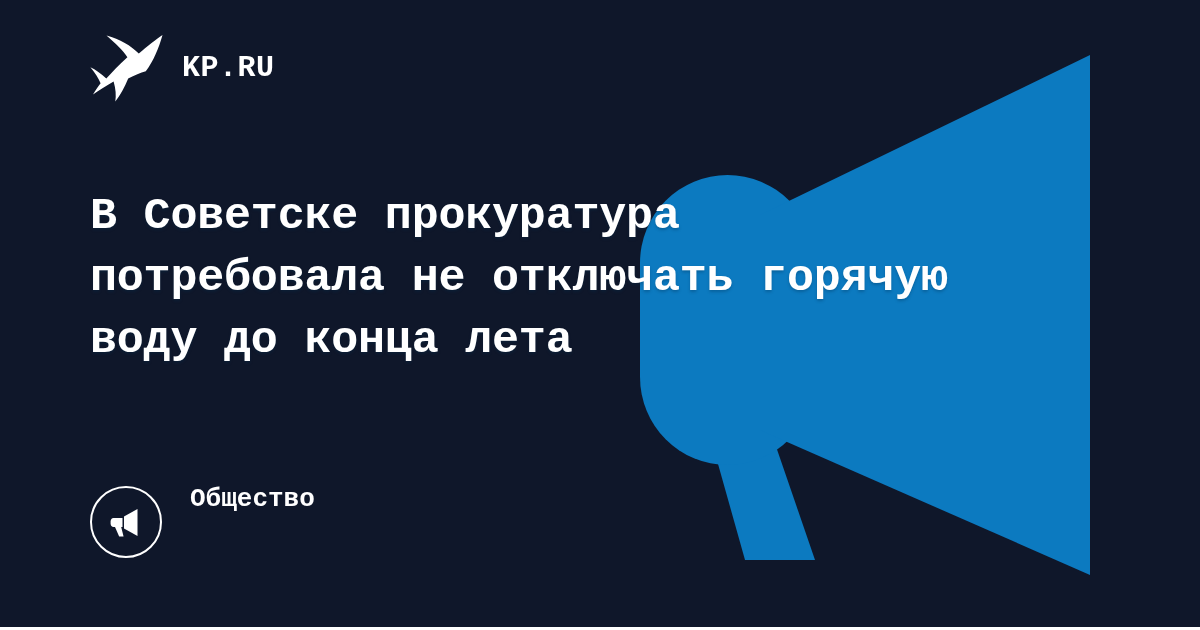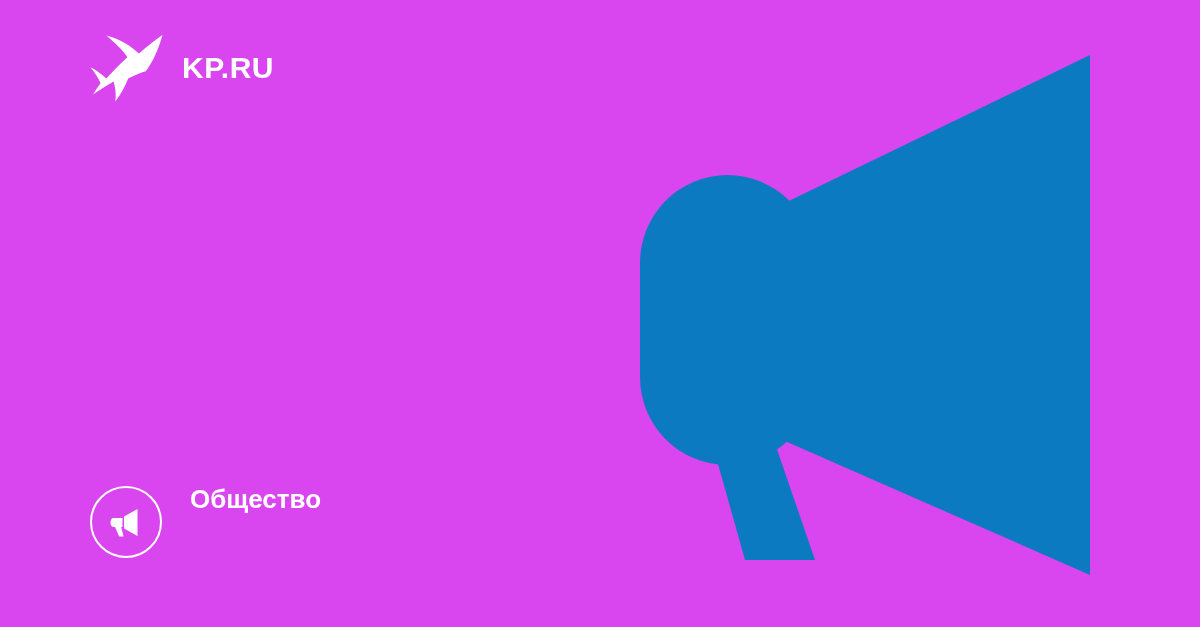--- a/index.html
+++ b/index.html
@@ -4,23 +4,23 @@
 <style>
   html, body {
     margin: 0;
     padding: 0;
     background: #ffffff;
   }
   .card {
     position: relative;
     width: 1200px;
     height: 630px;
-    background: #d946ef;
+    background: #0f172a;
     overflow: hidden;
-    font-family: Liberation Sans, sans-serif;
+    font-family: Liberation Mono, monospace;
   }
 
   
   .watermark {
     position: absolute;
     left: 0;
     top: 0;
     width: 1200px;
     height: 630px;
     pointer-events: none;
@@ -123,20 +123,21 @@
     </g>
   </svg>
 
   <div class="brand">
     <svg class="brand-mark" viewBox="0 0 74 70" aria-hidden="true">
       <path fill="#ffffff" d="M72.5 2.0 C66.0 6.5 57.0 13.4 48.8 20.6 C41.0 12.8 30.0 6.3 16.5 2.6 C26.6 11.2 33.2 18.0 37.4 24.2 C29.4 31.6 21.8 39.3 16.3 45.5 C11.0 40.5 5.6 36.8 0.4 34.3 C5.2 40.0 8.5 45.4 10.6 50.3 C7.2 54.7 4.6 58.6 3.0 61.6 C9.2 57.3 16.3 52.8 23.6 48.6 C25.8 56.0 26.2 62.7 25.3 68.5 C30.3 62.2 34.5 54.3 38.2 45.5 C44.5 42.3 50.5 39.8 55.8 38.3 C63.2 28.5 69.0 14.8 72.5 2.0 Z"></path>
     </svg>
     <span class="brand-name">KP.RU</span>
   </div>
 
+  <div class="headline">В Советске прокуратура потребовала не отключать горячую воду до конца лета</div>
 
   <div class="category">
     <span class="category-circle">
       <svg width="40" height="40" viewBox="0 0 40 40" aria-hidden="true">
         <g fill="#ffffff">
           <path d="M7.5 16.0 L16.5 16.0 L16.5 25.0 L7.5 25.0 C5.8 25.0 4.6 23.6 4.6 21.6 L4.6 19.4 C4.6 17.4 5.8 16.0 7.5 16.0 Z"></path>
           <path d="M18.0 14.5 L31.5 7.0 L31.5 34.0 L18.0 26.5 Z"></path>
           <path d="M9.0 25.0 L15.2 25.0 L17.6 34.6 L13.2 34.6 Z"></path>
         </g>
       </svg>

